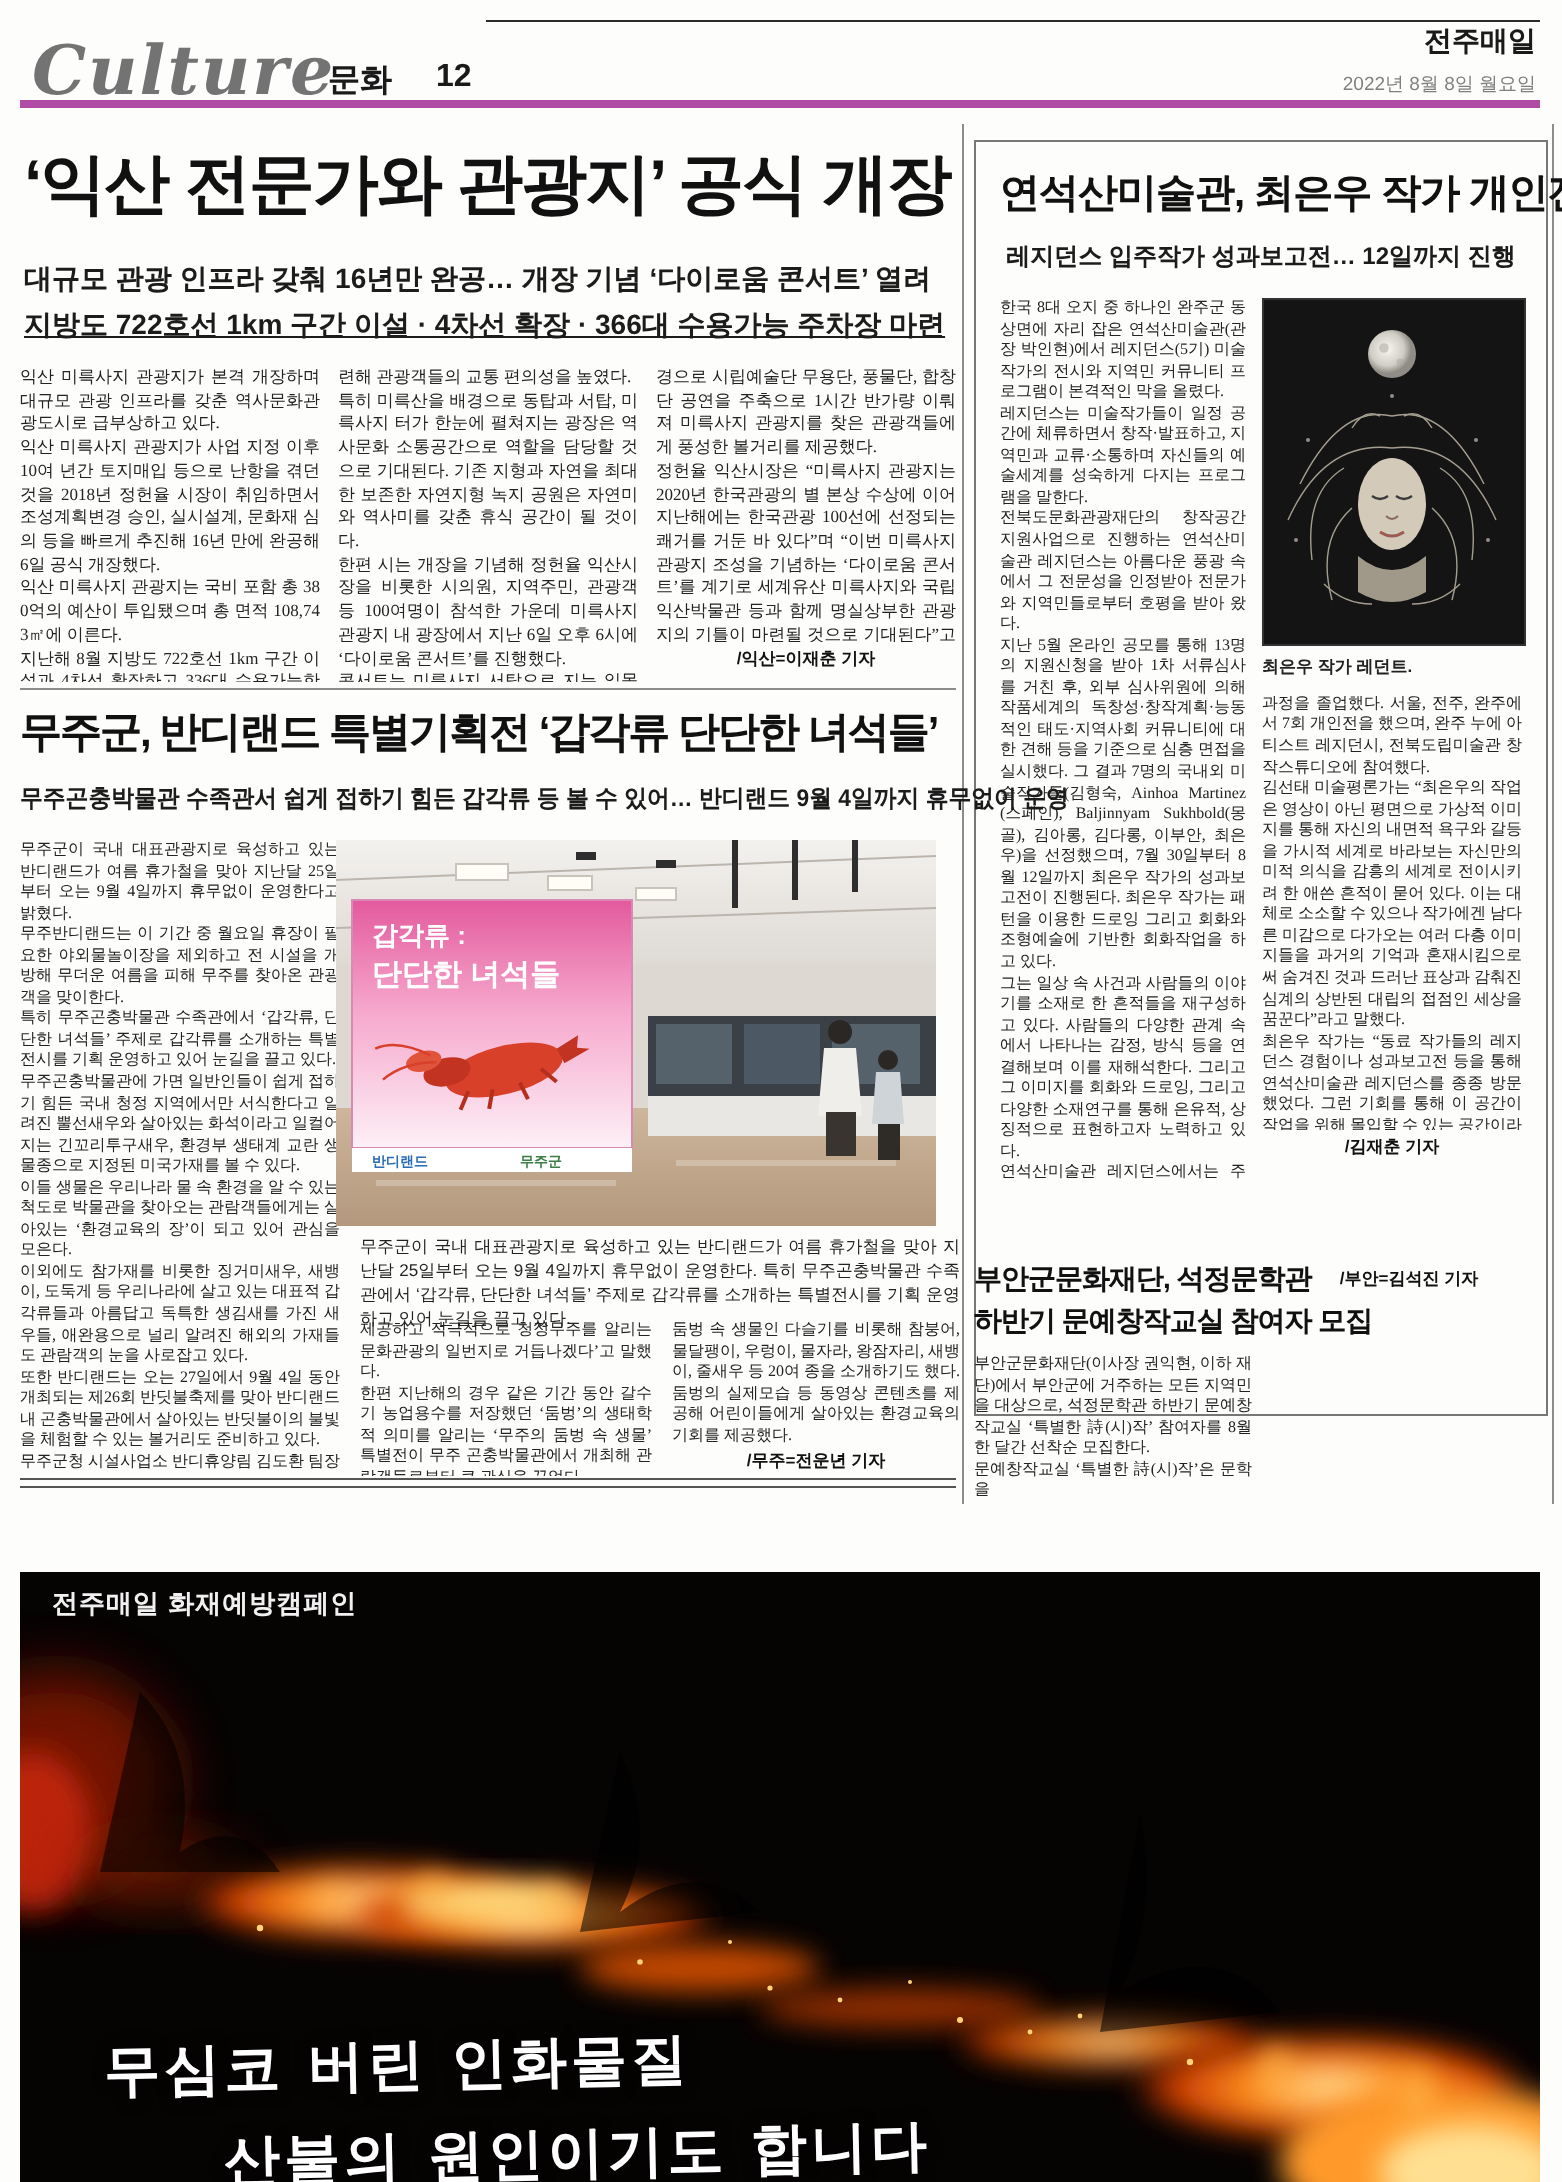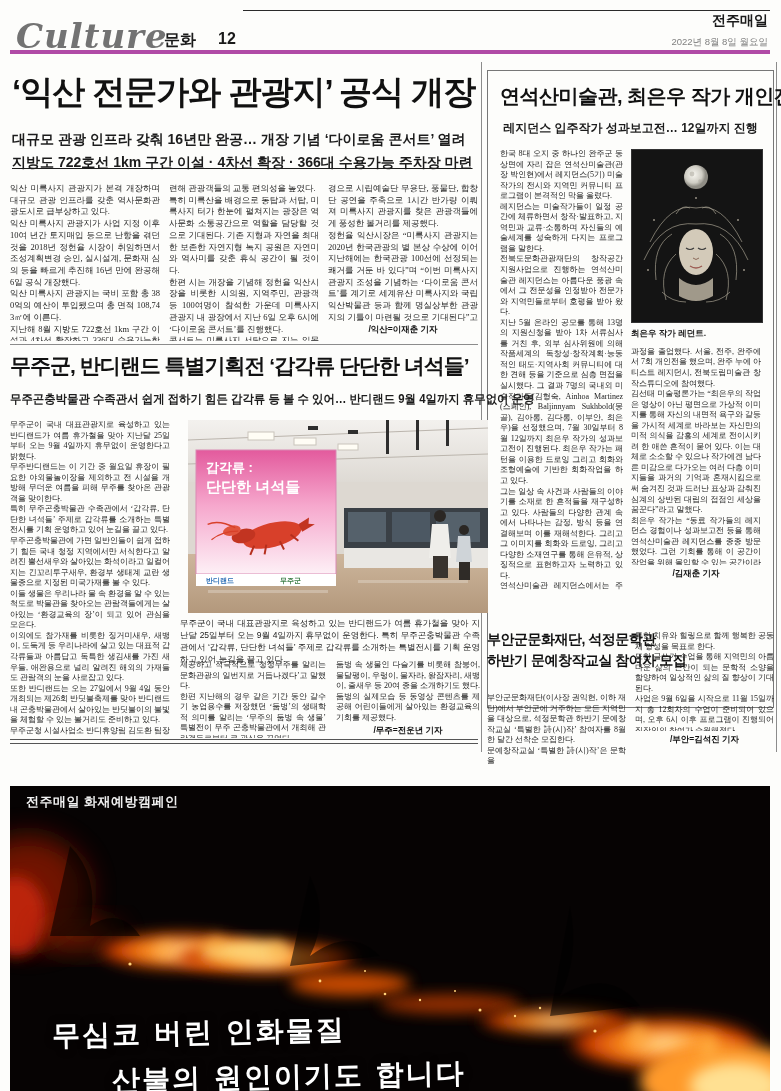--- a/index.html
+++ b/index.html
@@ -117,21 +117,21 @@
     <div class="abs sans subhead" style="left:10px;top:391px;width:490px;font-size:12px;transform:scaleX(.95);transform-origin:left;white-space:nowrap;">무주곤충박물관 수족관서 쉽게 접하기 힘든 갑각류 등 볼 수 있어… 반디랜드 9월 4일까지 휴무없이 운영</div>
     <div class="abs bodytext small" style="left:10px;top:420px;width:160px;height:316px;font-size:8px;">무주군이 국내 대표관광지로 육성하고 있는 반디랜드가 여름 휴가철을 맞아 지난달 25일부터 오는 9월 4일까지 휴무없이 운영한다고 밝혔다.
  무주반디랜드는 이 기간 중 월요일 휴장이 필요한 야외물놀이장을 제외하고 전 시설을 개방해 무더운 여름을 피해 무주를 찾아온 관광객을 맞이한다.
  특히 무주곤충박물관 수족관에서 ‘갑각류, 단단한 녀석들’ 주제로 갑각류를 소개하는 특별전시를 기획 운영하고 있어 눈길을 끌고 있다.
  무주곤충박물관에 가면 일반인들이 쉽게 접하기 힘든 국내 청정 지역에서만 서식한다고 알려진 뿔선새우와 살아있는 화석이라고 일컬어지는 긴꼬리투구새우, 환경부 생태계 교란 생물종으로 지정된 미국가재를 볼 수 있다.
  이들 생물은 우리나라 물 속 환경을 알 수 있는 척도로 박물관을 찾아오는 관람객들에게는 살아있는 ‘환경교육의 장’이 되고 있어 관심을 모은다.
  이외에도 참가재를 비롯한 징거미새우, 새뱅이, 도둑게 등 우리나라에 살고 있는 대표적 갑각류들과 아름답고 독특한 생김새를 가진 새우들, 애완용으로 널리 알려진 해외의 가재들도 관람객의 눈을 사로잡고 있다.
  또한 반디랜드는 오는 27일에서 9월 4일 동안 개최되는 제26회 반딧불축제를 맞아 반디랜드 내 곤충박물관에서 살아있는 반딧불이의 불빛을 체험할 수 있는 볼거리도 준비하고 있다.
  무주군청 시설사업소 반디휴양림 김도환 팀장은 ‘반디랜드를 찾아주시는 가족단위 관람객들에게 다양한 볼거리와 자연교육의 기회를</div>
 
-    <div class="abs" style="left:188px;top:420px;width:244px;height:193px;background:#7dd3fc;">
+    <div class="abs" style="left:168px;top:420px;width:244px;height:193px;background:#7dd3fc;">
       <svg width="300" height="193" viewBox="0 0 300 193">
         <linearGradient id="ceil" x1="0" y1="0" x2="0" y2="1">
             <stop offset="0%" stop-color="#f3f1ee"></stop>
             <stop offset="100%" stop-color="#dedad4"></stop>
           </linearGradient>
         <linearGradient id="floor" x1="0" y1="0" x2="0" y2="1">
             <stop offset="0%" stop-color="#cdb69c"></stop>
             <stop offset="100%" stop-color="#b3987c"></stop>
           </linearGradient>
         <linearGradient id="pinkB" x1="0" y1="0" x2="0" y2="1">
@@ -214,27 +214,24 @@
  둠벙의 실제모습 등 동영상 콘텐츠를 제공해 어린이들에게 살아있는 환경교육의 기회를 제공했다.</div>
       <div class="byline sans">/무주=전운년 기자</div>
     </div>
   </div>
   <div class="abs" style="left:10px;top:739px;width:468px;height:3px;border-top:1px solid #555;border-bottom:1px solid #555;"></div>
 
   <div class="abs" style="left:487px;top:631px;width:287px;display:flex;gap:9px;">
     <div style="width:139px;">
       <div class="sans headline" style="font-size:14px;letter-spacing:-0.5px;">부안군문화재단, 석정문학관</div>
       <div class="sans headline" style="font-size:14px;letter-spacing:-0.5px;margin-top:3px;">하반기 문예창작교실 참여자 모집</div>
-      <div class="bodytext small" style="width:139px;height:72px;font-size:8px;margin-top:23px;">부안군문화재단(이사장 권익현, 이하 재단)에서 부안군에 거주하는 모든 지역민을 대상으로, 석정문학관 하반기 문예창작교실 ‘특별한 詩(시)작’ 참여자를 8월 한 달간 선착순 모집한다.
+      <div class="bodytext small" style="width:139px;height:72px;font-size:8px;margin-top:7px;">부안군문화재단(이사장 권익현, 이하 재단)에서 부안군에 거주하는 모든 지역민을 대상으로, 석정문학관 하반기 문예창작교실 ‘특별한 詩(시)작’ 참여자를 8월 한 달간 선착순 모집한다.
  문예창작교실 ‘특별한 詩(시)작’은 문학을</div>
     </div>
     <div style="width:139px;">
-      <div class="bodytext small" style="width:139px;height:100px;font-size:8px;">통한 치유와 힐링으로 함께 행복한 공동체 형성을 목표로 한다.
- 또한 글쓰기 수업을 통해 지역민의 아름다운 삶의 근간이 되는 문학적 소양을 함양하여 일상적인 삶의 질 향상이 기대된다.
- 사업은 9월 6일을 시작으로 11월 15일까지 총 12회차의 수업이 준비되어 있으며, 오후 6시 이후 프로그램이 진행되어 직장인의 참여가 수월해졌다.</div>
       <div class="byline sans">/부안=김석진 기자</div>
     </div>
   </div>
 
   <div class="abs" style="left:10px;top:758px;width:760px;height:327px;background:#060303;overflow:hidden;margin-top:28px;">
     <svg width="760" height="327" viewBox="0 0 760 327" style="position:absolute;left:0;top:0;">
       <defs>
         <filter id="b1" x="-60%" y="-60%" width="220%" height="220%">
             <feGaussianBlur stdDeviation="7"></feGaussianBlur>
           </filter>

